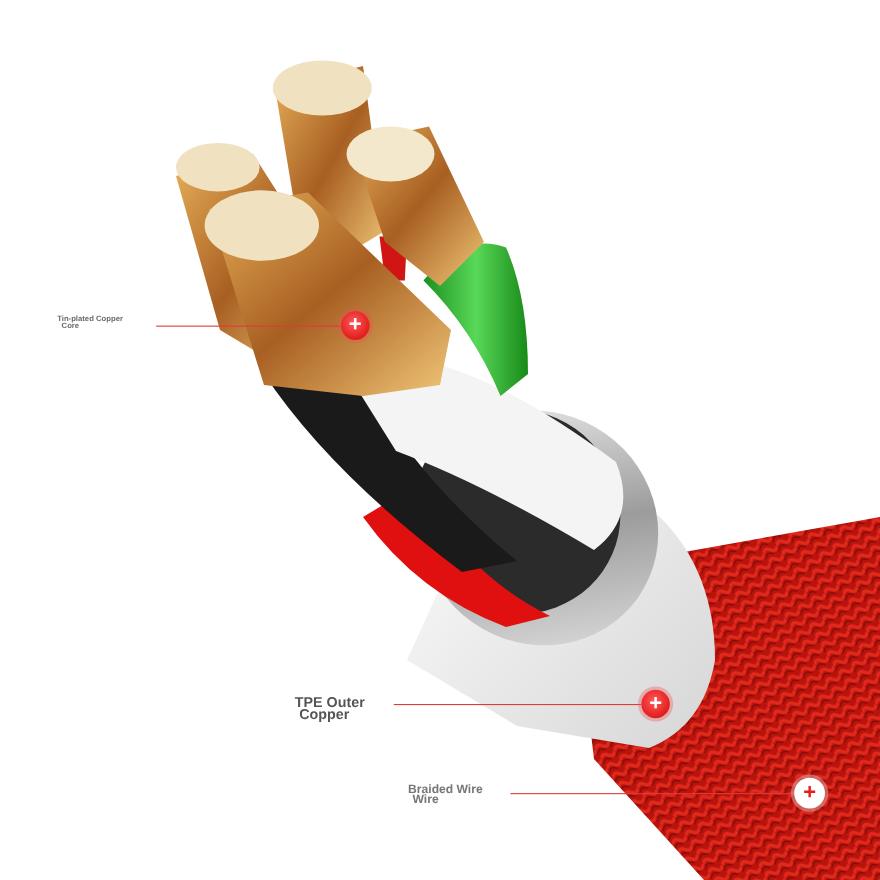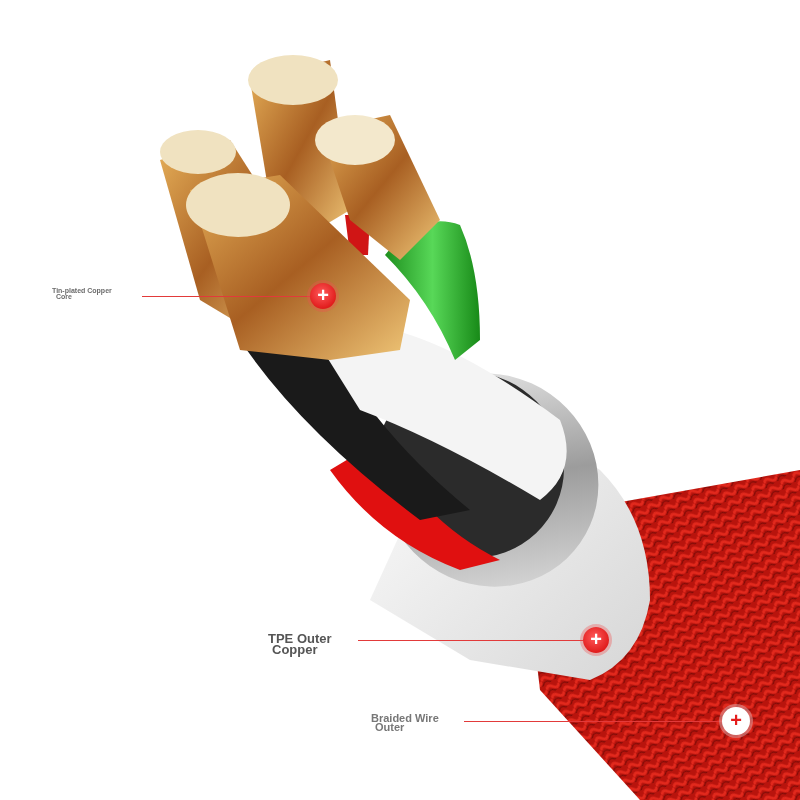--- a/index.html
+++ b/index.html
@@ -99,19 +99,19 @@
     <span>TPE Outer</span>
     <span class="l2">Copper</span>
   </div>
   <div class="leader" style="left:358px; top:640px; width:225px;"></div>
   <div class="hotspot red" style="left:583px; top:627px;">
     <span class="plus">+</span>
   </div>
 
   <div class="label lbl-braid">
     <span>Braided Wire</span>
-    <span class="l2">Outer</span>
+    <span class="l2">Wire</span>
   </div>
   <div class="leader" style="left:464px; top:721px; width:258px;"></div>
   <div class="hotspot white" style="left:722px; top:707px;">
     <span class="plus">+</span>
   </div>
 </div>
 
 </body></html>

